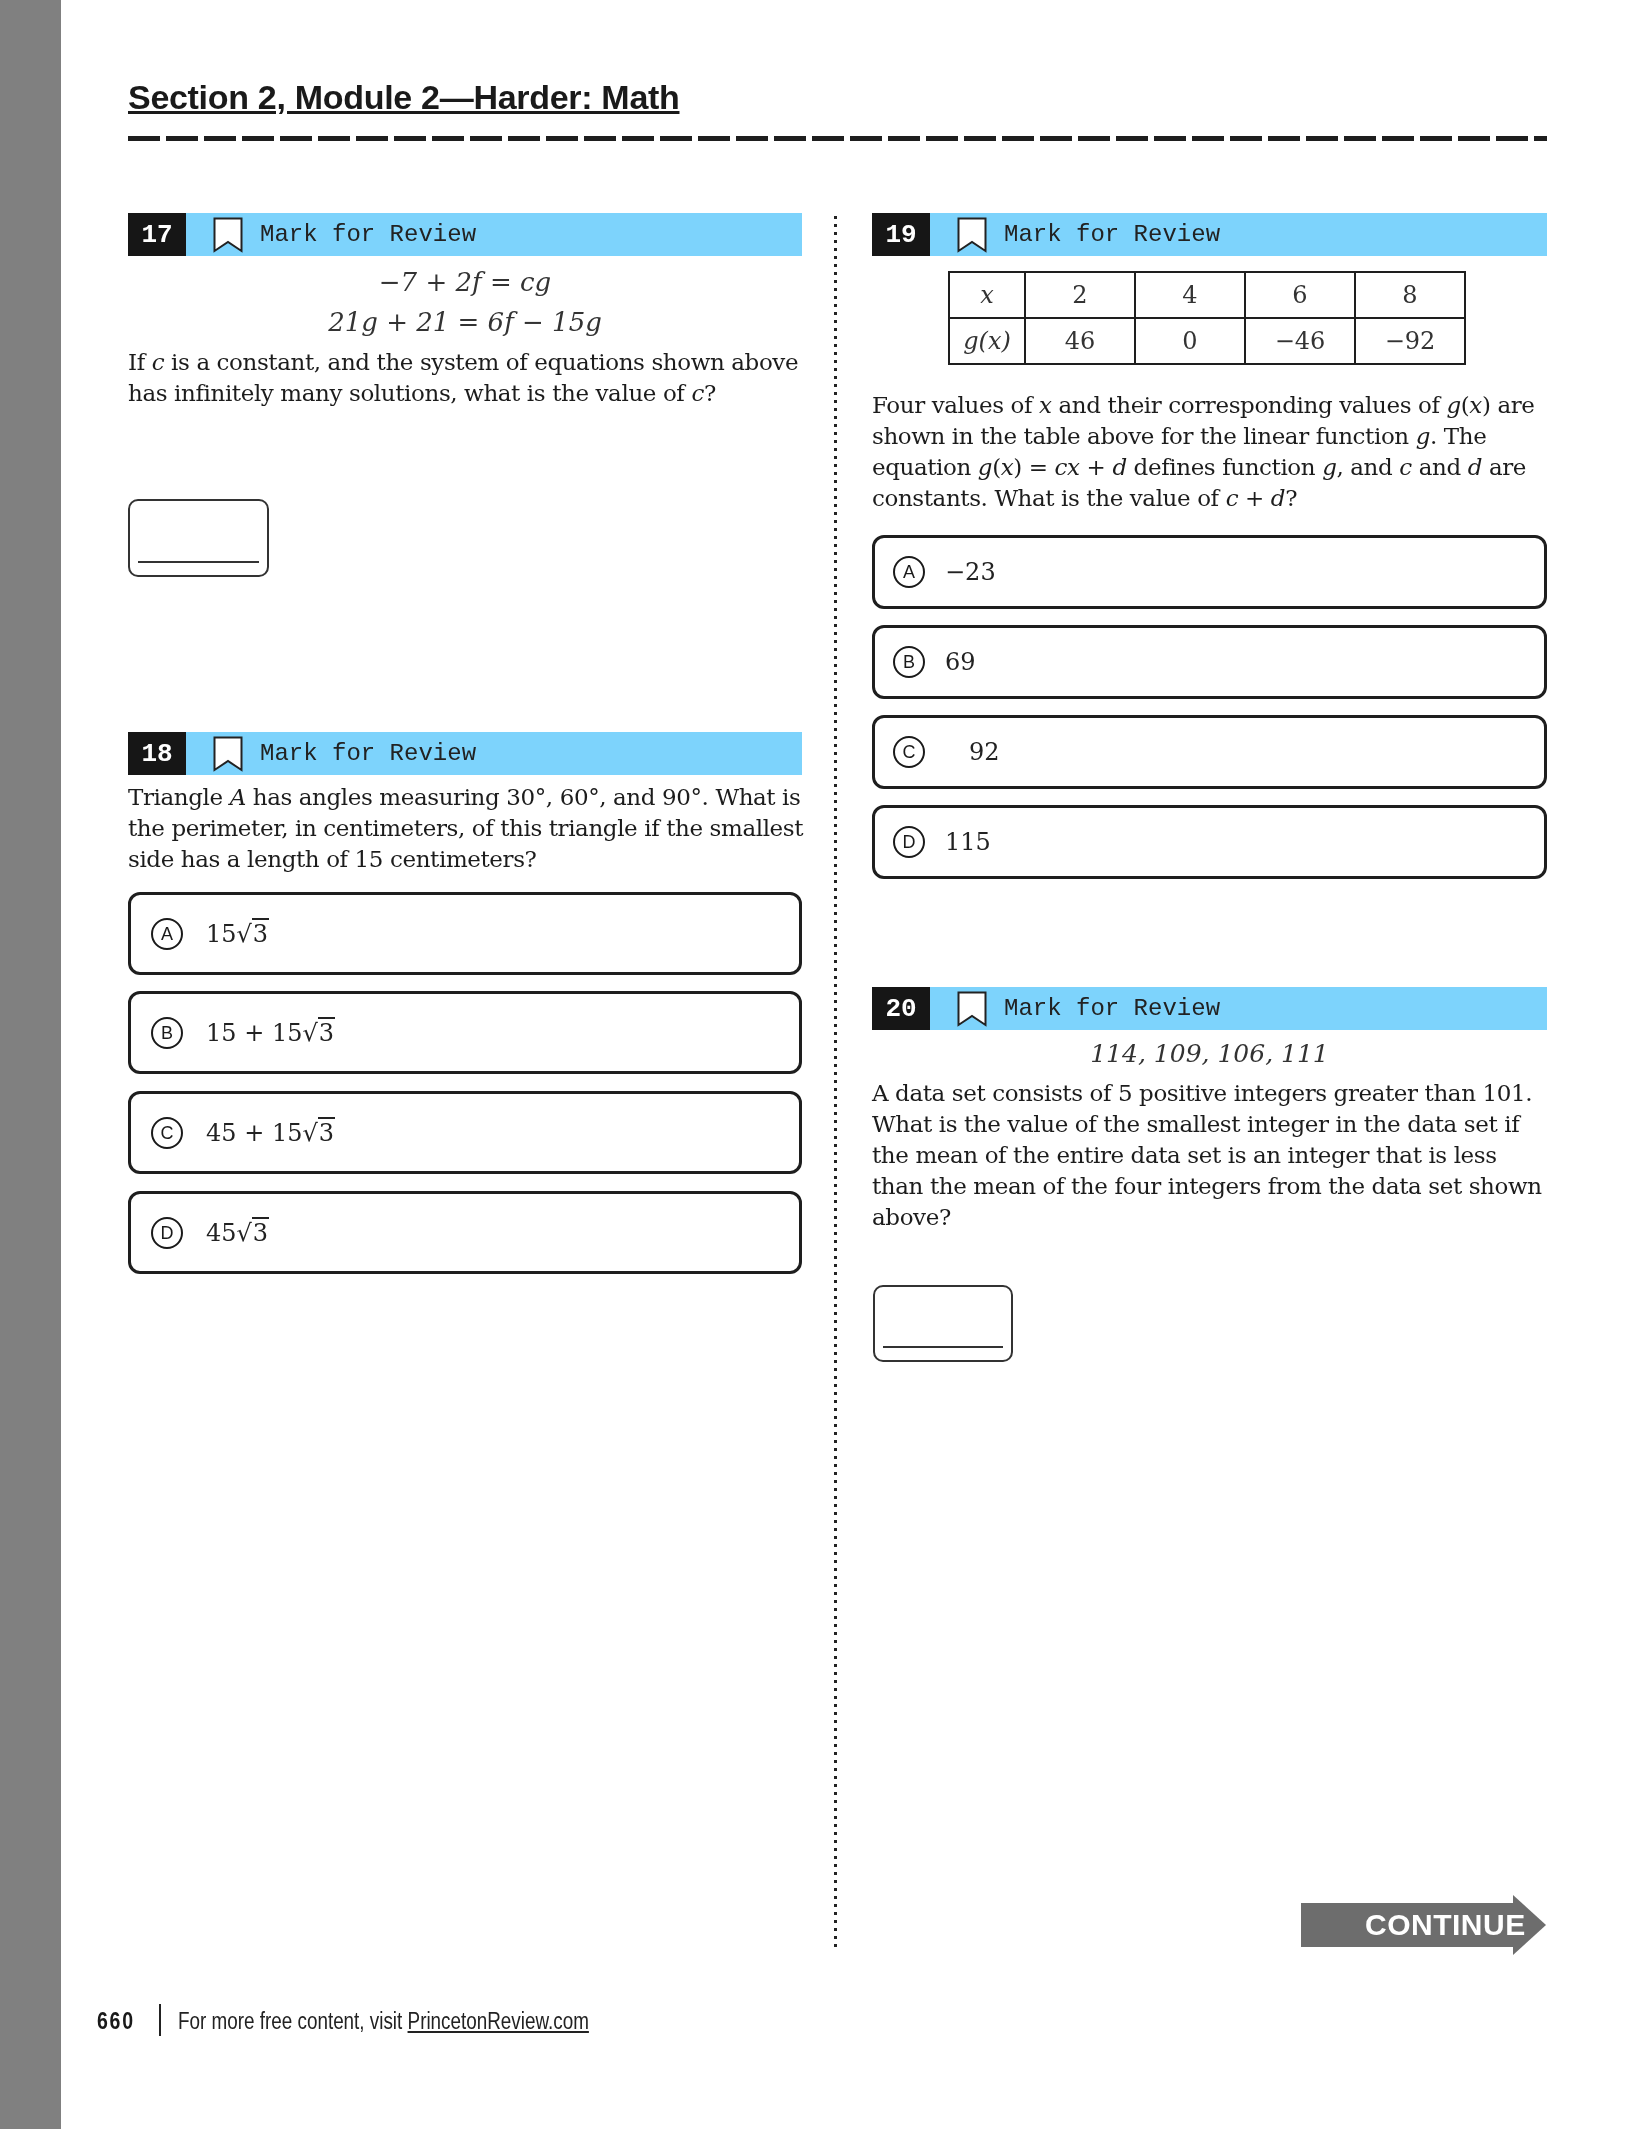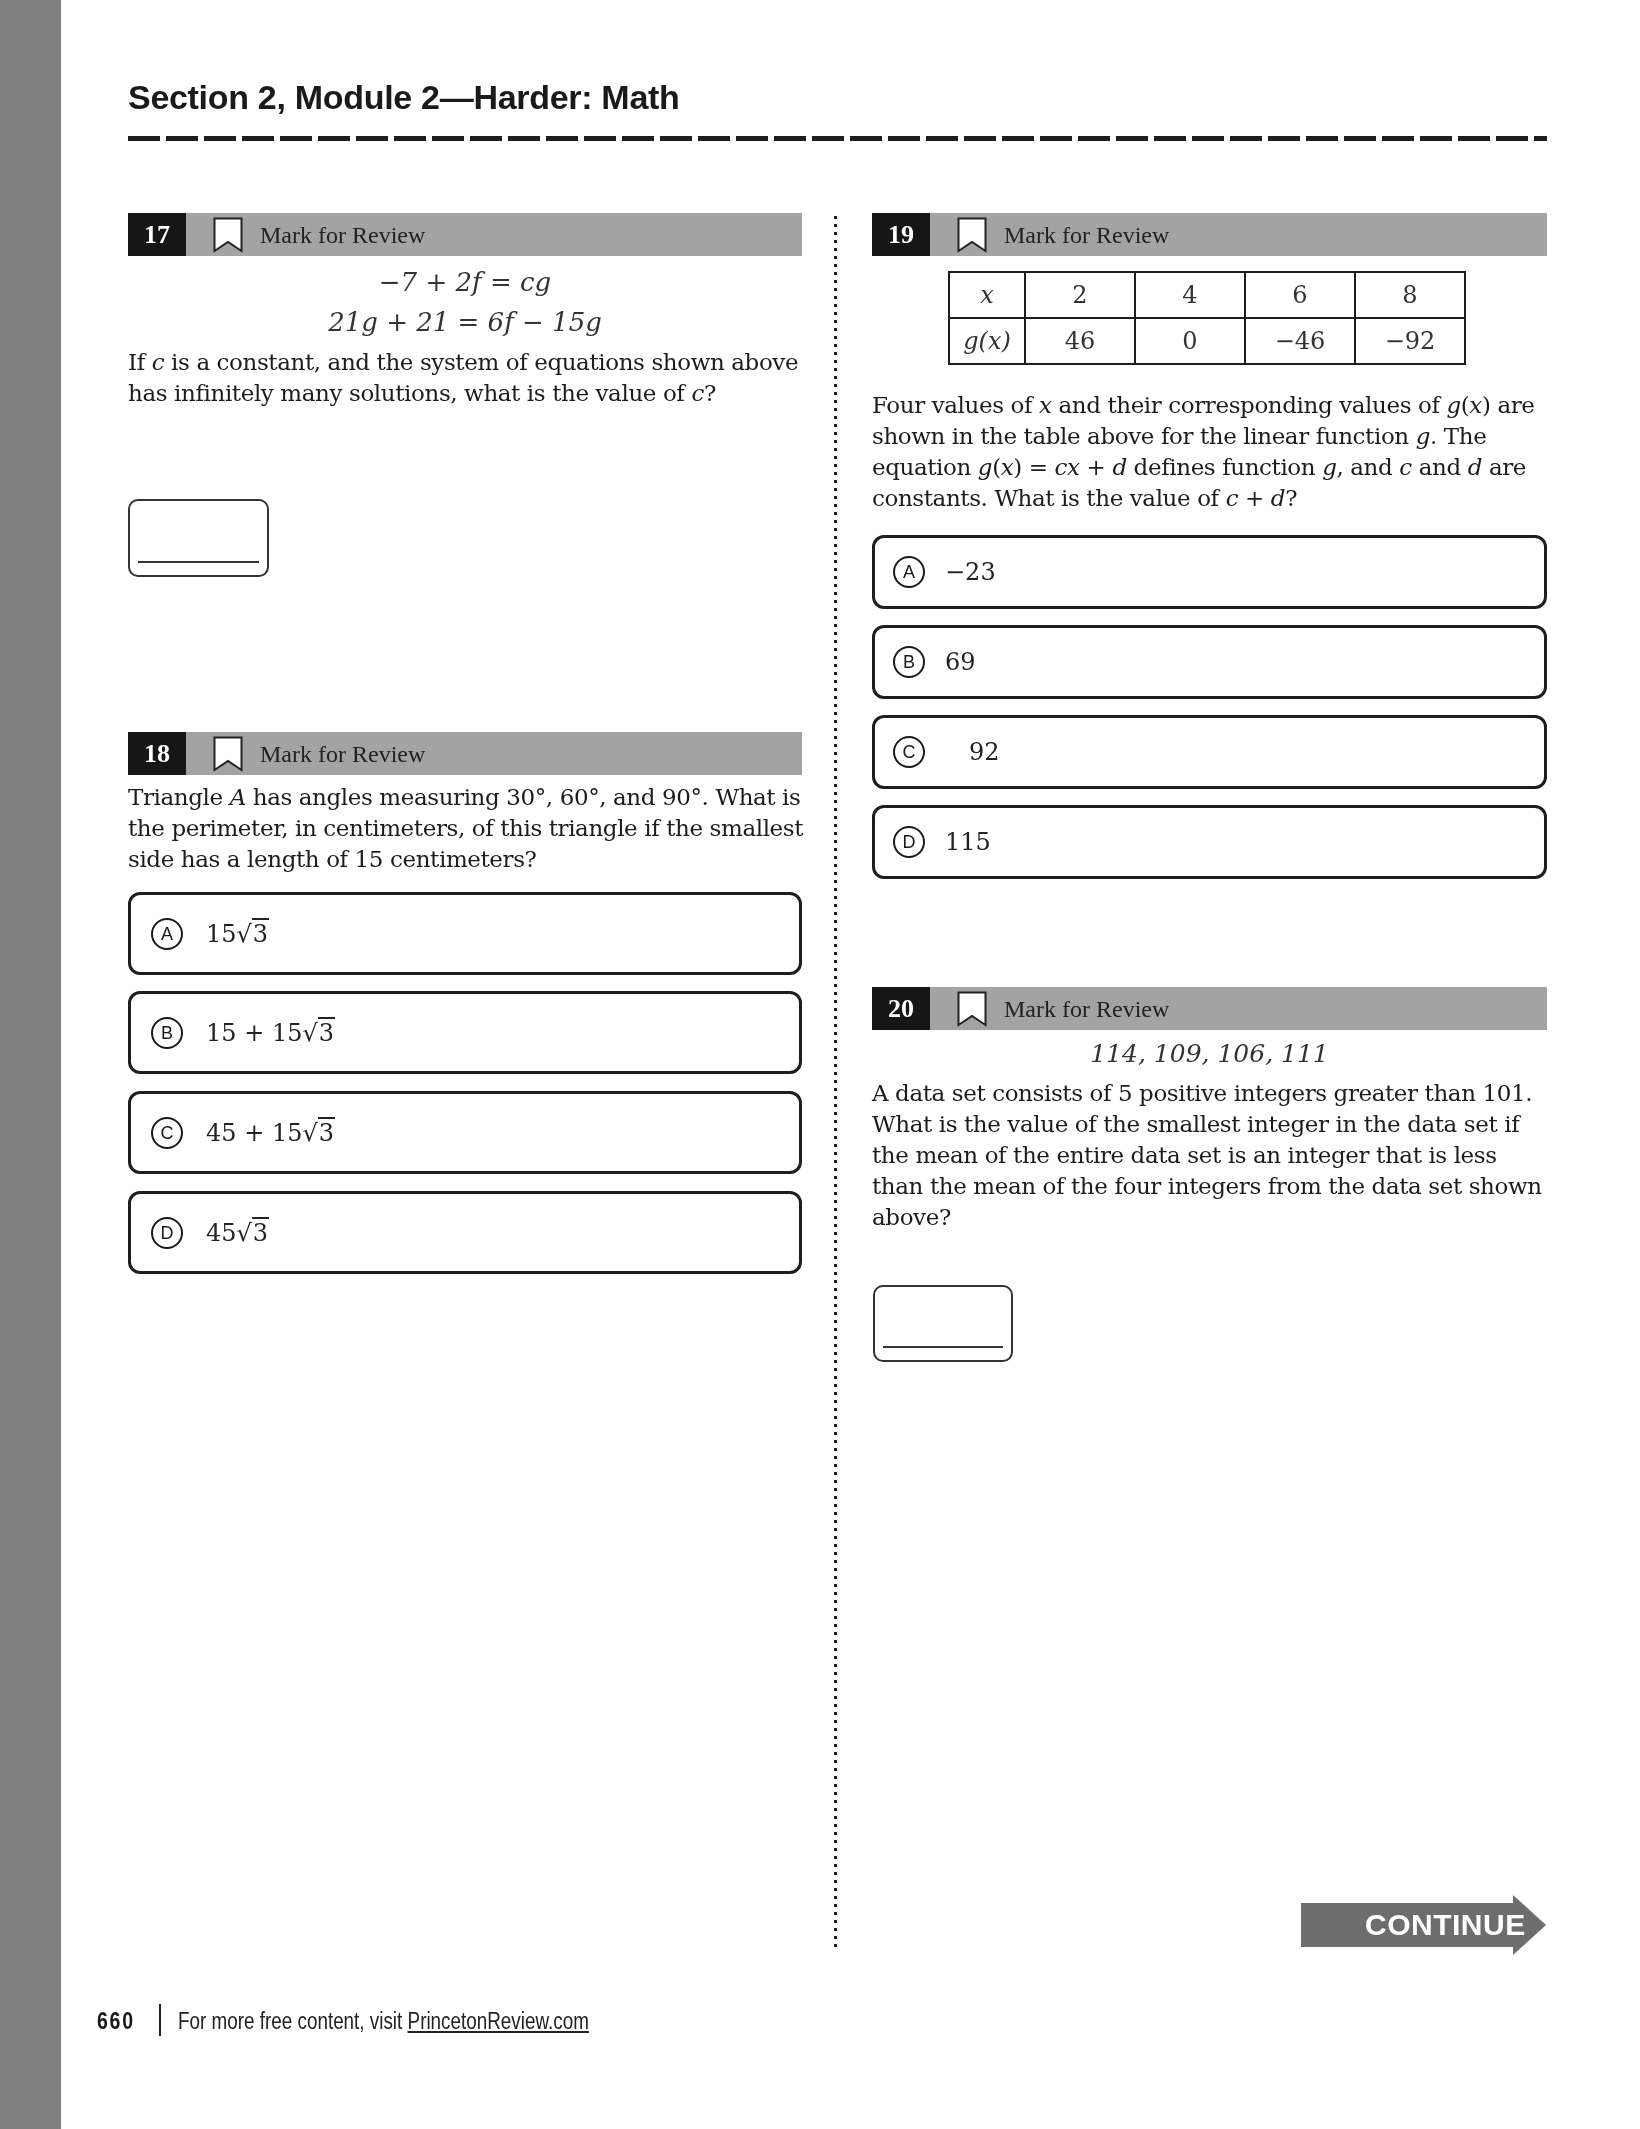--- a/index.html
+++ b/index.html
@@ -4,33 +4,33 @@
 <style>
   html, body { margin: 0; padding: 0; }
   body {
     width: 1640px; height: 2129px; position: relative; overflow: hidden;
     background: #ffffff; color: #1a1a1a;
     font-family: "DejaVu Serif", serif;
   }
   .side-strip { position: absolute; left: 0; top: 0; width: 61px; height: 2129px; background: #808080; }
   .page-title {
     position: absolute; left: 128px; top: 78px; margin: 0;
-    font-family: "Liberation Sans", sans-serif; font-weight: bold; font-size: 34px; letter-spacing: -0.3px; color: #1a1a1a;
+    font-family: "Liberation Sans", sans-serif; font-weight: bold; font-size: 34px; letter-spacing: -0.3px; color: #1a1a1a; text-decoration: underline;
   }
   .title-rule {
     position: absolute; left: 128px; top: 136px; width: 1419px; height: 5px;
     background: repeating-linear-gradient(to right, #1e1e1e 0 32px, transparent 32px 38px);
   }
   .col-divider {
     position: absolute; left: 834px; top: 216px; width: 3px; height: 1732px;
     background: repeating-linear-gradient(to bottom, #222 0 3px, transparent 3px 8px);
   }
   .qhead {
-    position: absolute; height: 43px; background: #a3a3a3;
-    font-family: Liberation Serif, serif;
+    position: absolute; height: 43px; background: #7dd3fc;
+    font-family: Liberation Mono, monospace;
   }
   .qnum {
     position: absolute; left: 0; top: 0; width: 58px; height: 43px; background: #161616; color: #fff;
     font-weight: bold; font-size: 26px; line-height: 44px; text-align: center;
   }
   .bookmark { position: absolute; left: 85px; top: 4px; width: 30px; height: 36px; }
   .mark-label { position: absolute; left: 124px; top: 0; font-size: 24px; line-height: 44px; color: #222; margin-left: 8px; }
 
   .math-center { position: absolute; text-align: center; font-family: "DejaVu Serif", serif; font-size: 26px; color: #333; font-style: italic; }
   .para {

